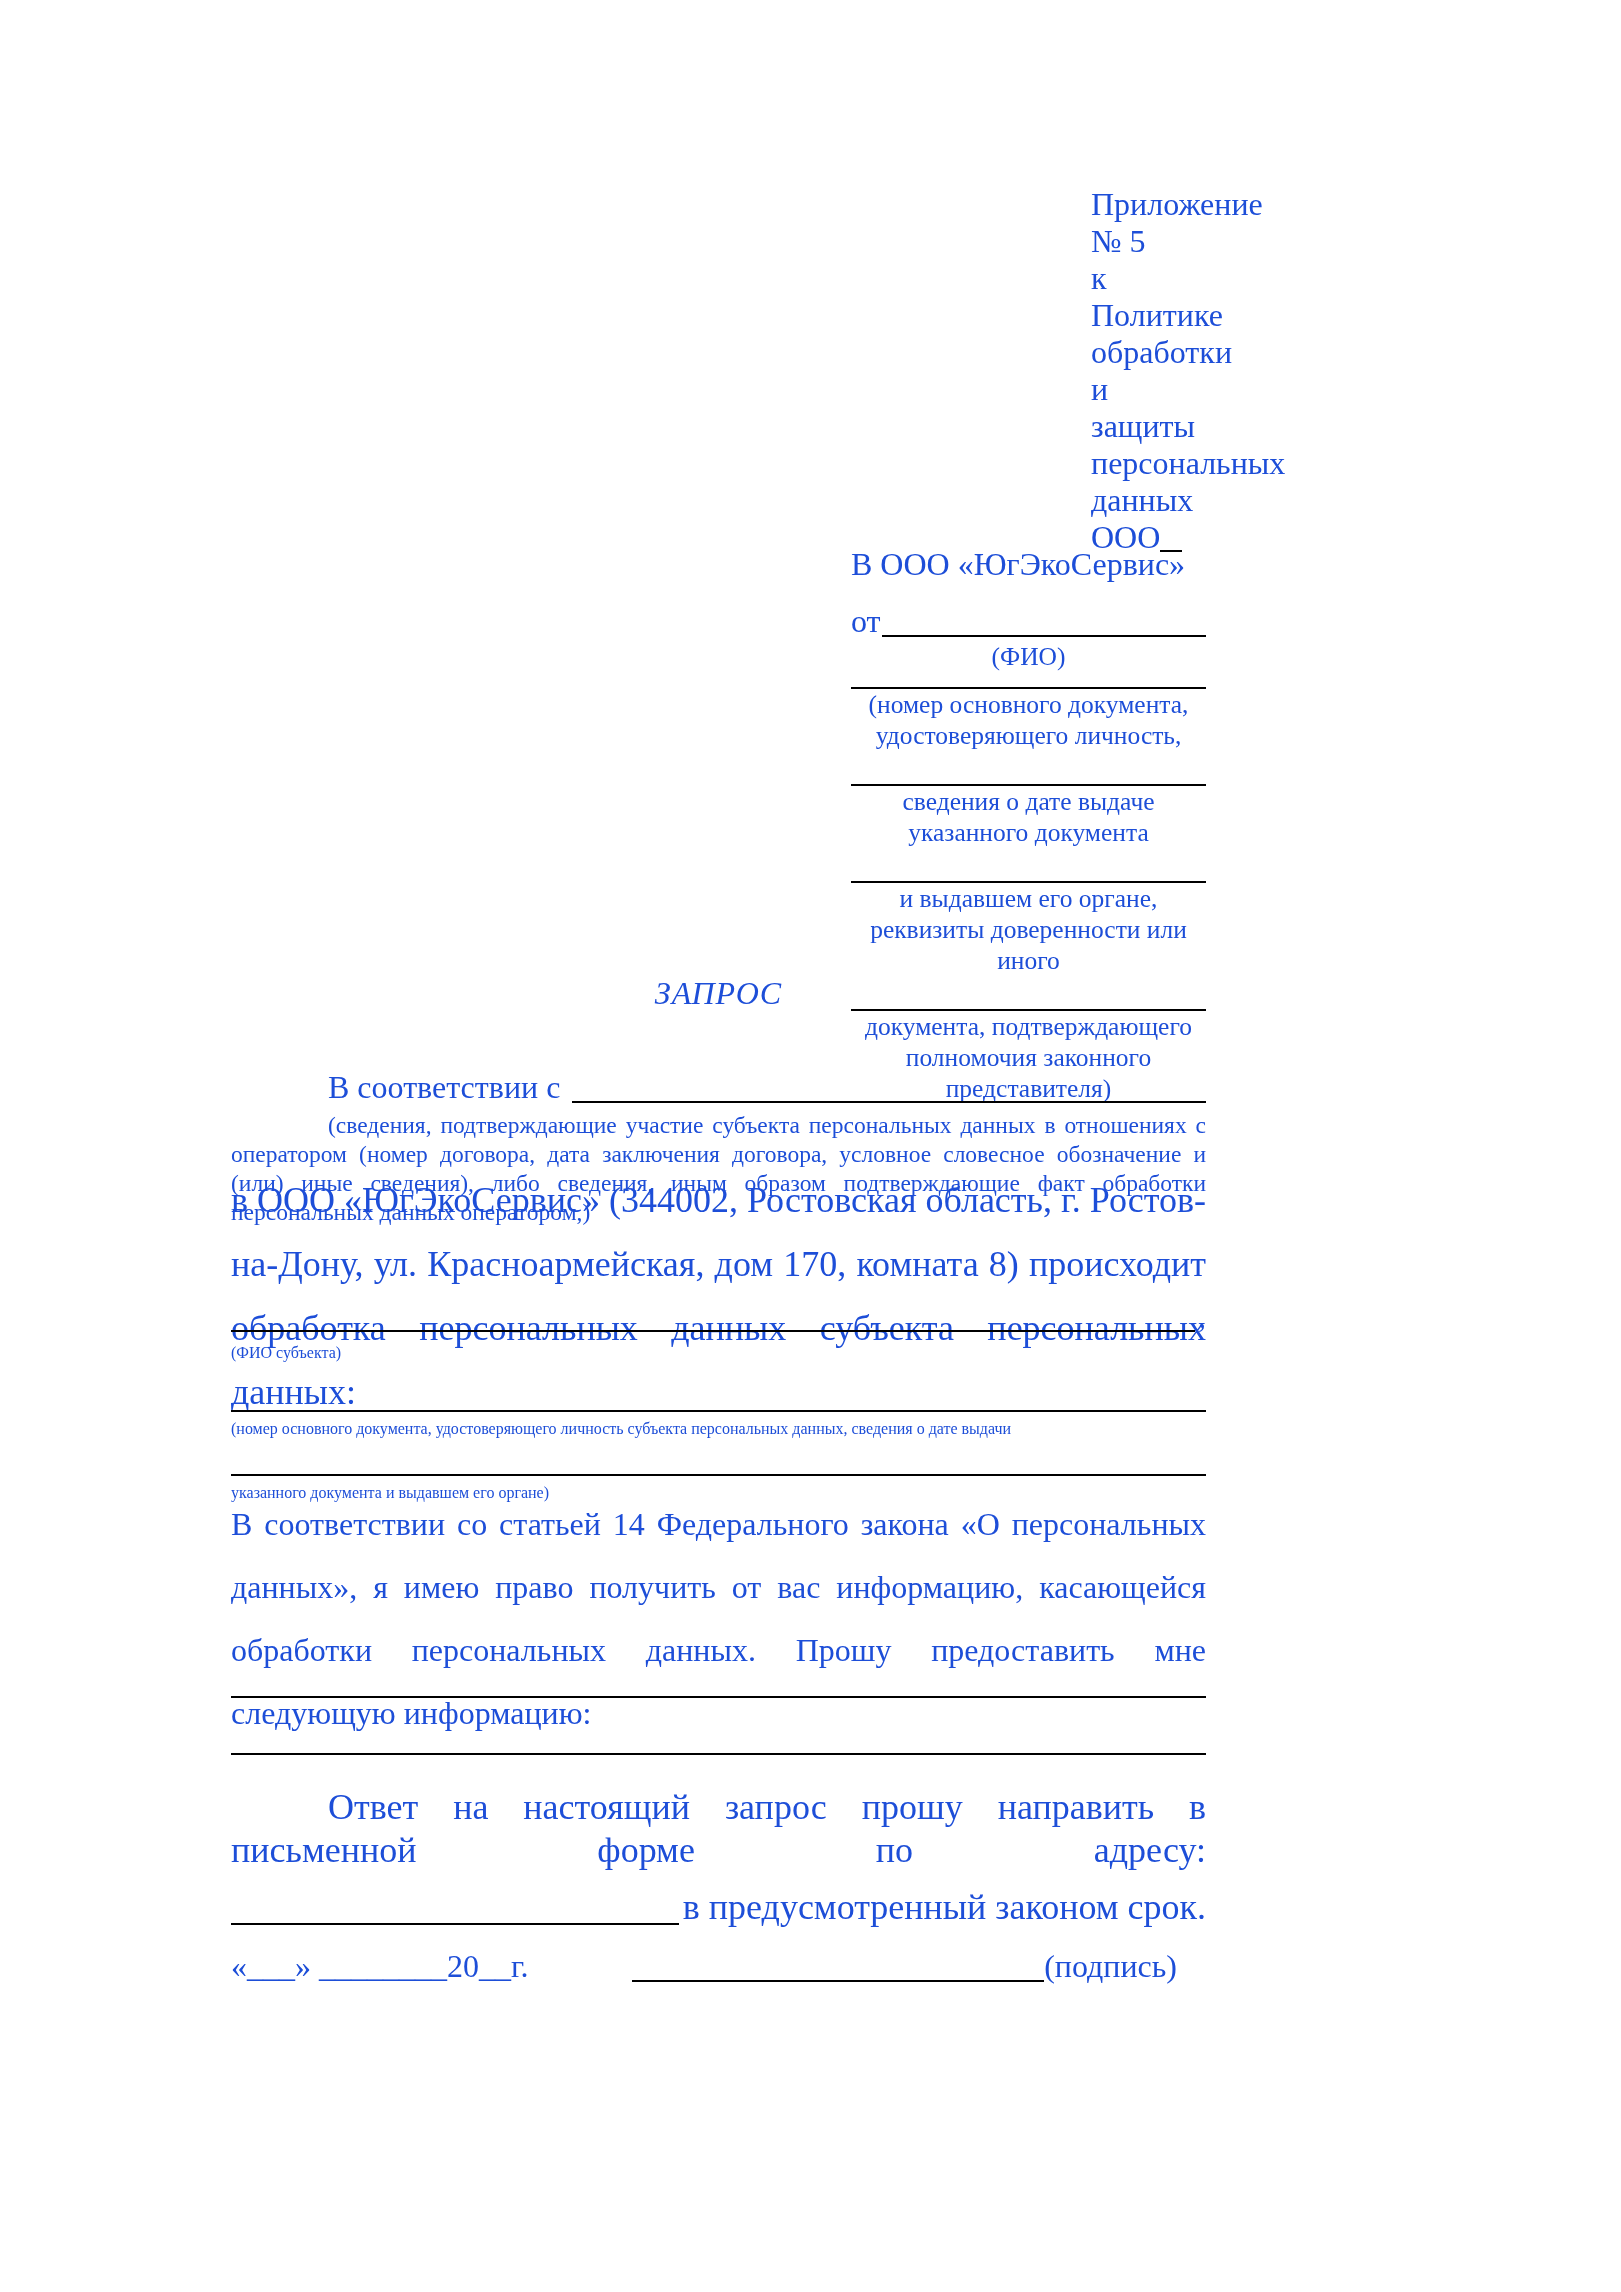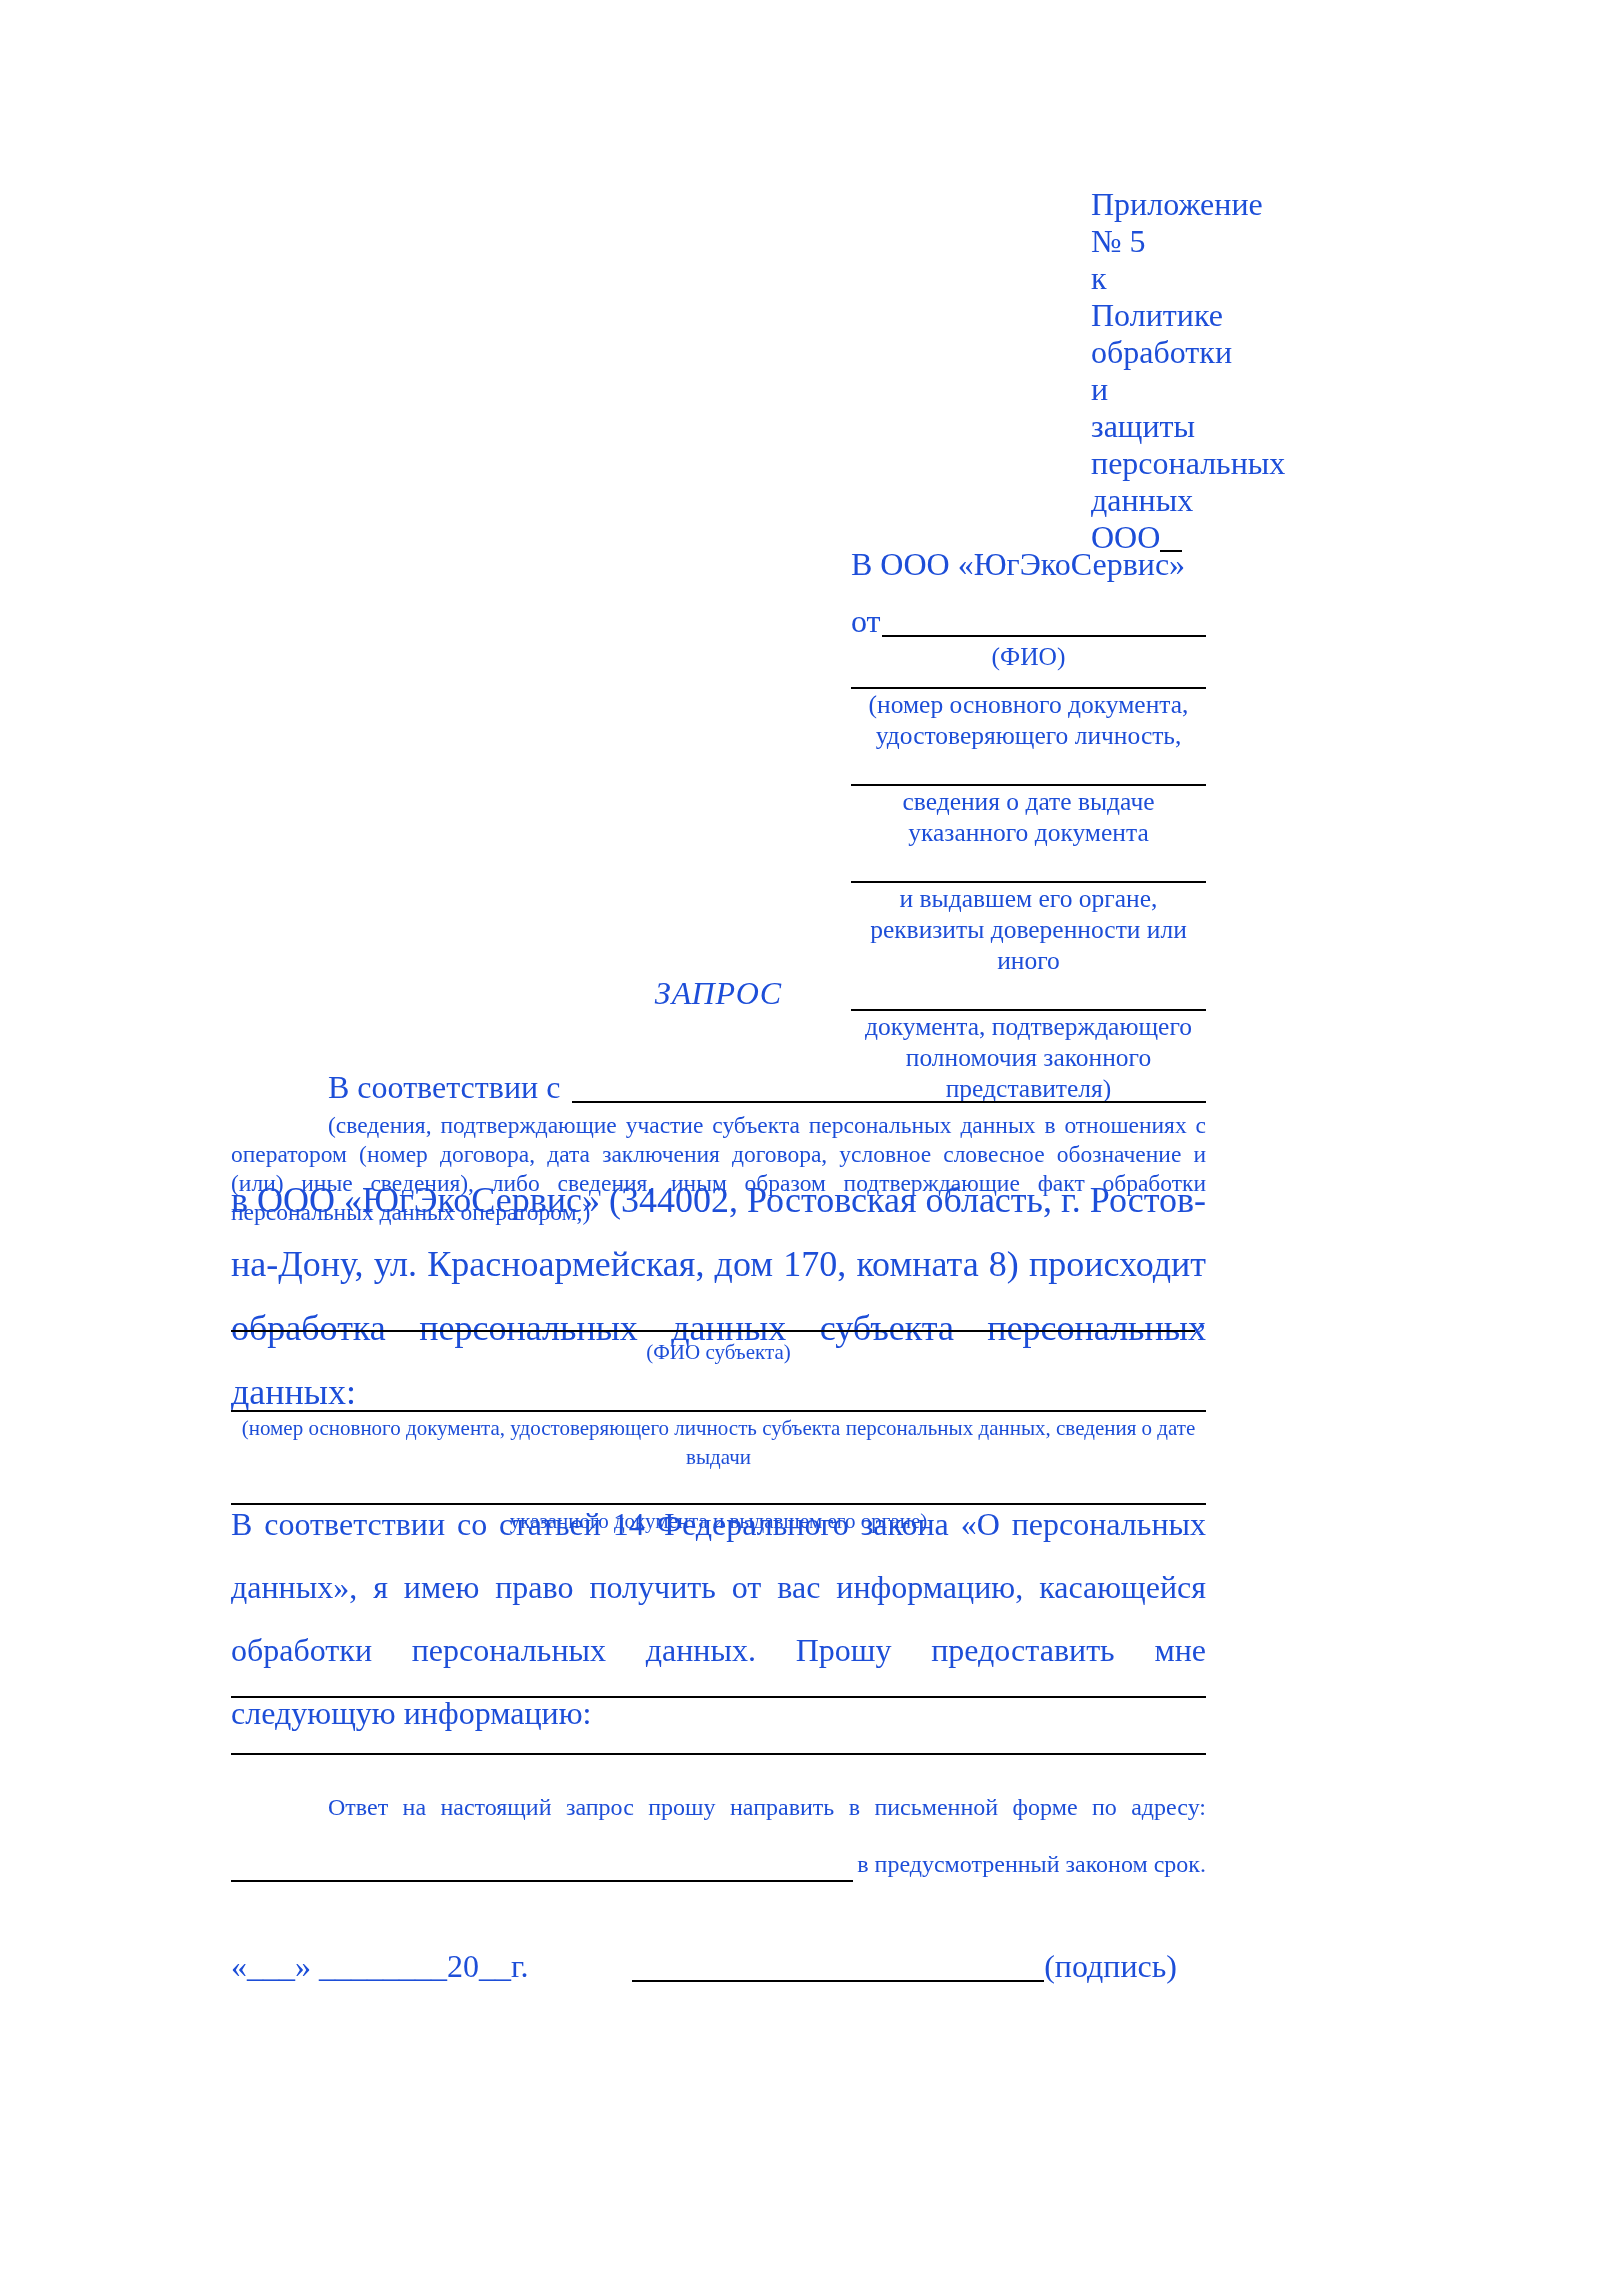--- a/index.html
+++ b/index.html
@@ -47,36 +47,36 @@
 
   
   .op-par { position: absolute; top: 1168px; left: 231px; right: 112px;
             font-size: 36px; line-height: 64px; text-align: justify; }
 
   
   .subject { position: absolute; top: 1296px; left: 231px; right: 112px;
              font-size: 32px; line-height: 40px; }
   .sline-row { display: flex; align-items: flex-end; }
   .comma { margin-left: 2.9px; }
-  .c-caption { font-size: 21px; line-height: 29px; text-align: center; margin-top: 2px; }
+  .c-caption { font-size: 16px; line-height: 29px; text-align: left; margin-top: 2px; }
   .b-line { border-bottom: 2.9px solid #000; height: 0; margin-top: 43px; }
   .b-line.b2 { margin-top: 31px; }
 
   
   .law-par { position: absolute; top: 1493px; left: 231px; right: 112px;
              font-size: 32px; line-height: 63px; text-align: justify; }
 
   
   .hr { position: absolute; left: 231px; right: 112px; border-bottom: 2.9px solid #000; height: 0; }
   .hr1 { top: 1696px; }
   .hr2 { top: 1753px; }
 
   
   .answer { position: absolute; top: 1786px; left: 231px; right: 112px;
-            font-size: 24px; line-height: 43px; }
+            font-size: 36px; line-height: 43px; }
   .answer-par { text-align: justify; text-align-last: justify; text-indent: 97px; }
   .addr-row { display: flex; align-items: flex-end; margin-top: 14px; }
   .addr-row .tail { white-space: nowrap; margin-left: 3.9px; }
 
   
   .footer-row { position: absolute; top: 1946px; left: 231px; right: 112px;
                 display: flex; justify-content: space-between; align-items: flex-end;
                 font-size: 32px; line-height: 40px; }
   .sig { display: flex; align-items: flex-end; margin-right: 29px; }
   .sig .sig-u { width: 412px; flex: none; }

